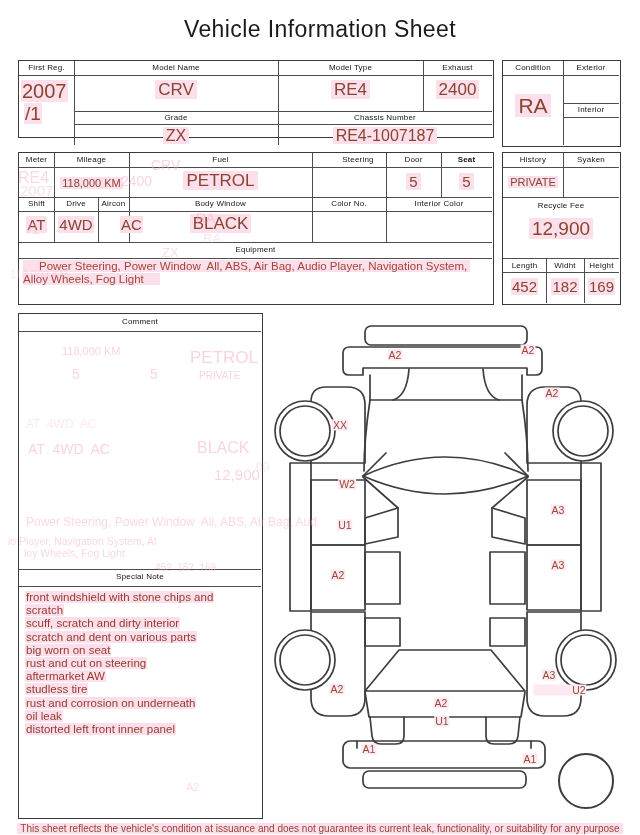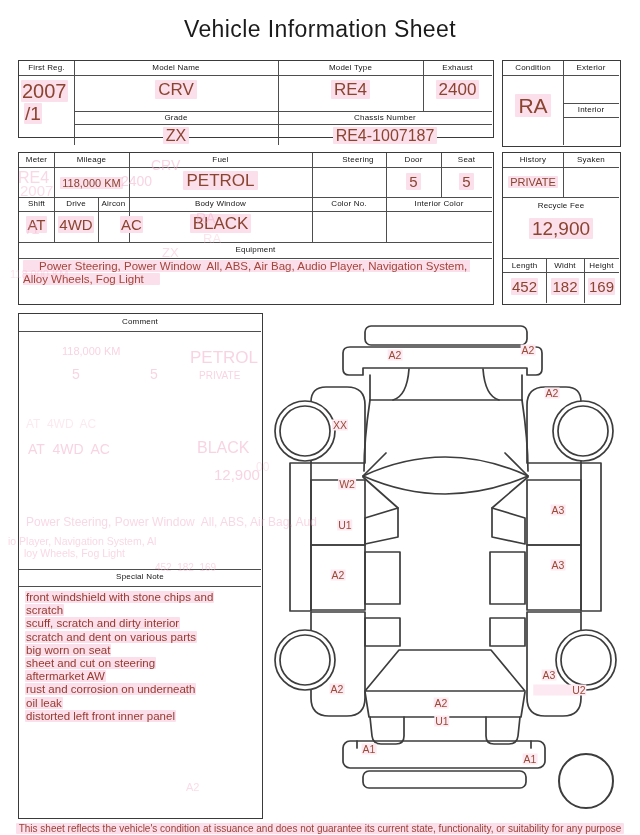--- a/index.html
+++ b/index.html
@@ -82,21 +82,21 @@
     <div class="ln" style="left:79px;top:44px;width:1px;height:45px;"></div>
     <div class="ln" style="left:110px;top:44px;width:1px;height:45px;"></div>
     <div class="ln" style="left:293px;top:44px;width:1px;height:45px;"></div>
     <div class="ln" style="left:367px;top:44px;width:1px;height:45px;"></div>
 
     <div class="hdr" style="left:0;top:2px;width:35px;">Meter</div>
     <div class="hdr" style="left:35px;top:2px;width:75px;">Mileage</div>
     <div class="hdr" style="left:110px;top:2px;width:183px;">Fuel</div>
     <div class="hdr" style="left:302px;top:2px;width:74px;">Steering</div>
     <div class="hdr" style="left:367px;top:2px;width:55px;">Door</div>
-    <div class="hdr" style="left:422px;top:2px;width:51px;">Seat</div>
+    <div class="hdr" style="left:422px;top:2px;width:51px;font-weight:bold;">Seat</div>
 
     <div class="val" style="left:35px;top:24px;width:75px;font-size:11px;"><span class="hl" style="padding:0 2px;">118,000 KM</span></div>
     <div class="val" style="left:110px;top:19px;width:183px;font-size:17px;"><span class="hl">PETROL</span></div>
     <div class="val" style="left:367px;top:21px;width:55px;font-size:15px;"><span class="hl">5</span></div>
     <div class="val" style="left:422px;top:21px;width:51px;font-size:15px;"><span class="hl">5</span></div>
 
     <div class="hdr" style="left:0;top:46px;width:35px;">Shift</div>
     <div class="hdr" style="left:35px;top:46px;width:44px;">Drive</div>
     <div class="hdr" style="left:79px;top:46px;width:31px;">Aircon</div>
     <div class="hdr" style="left:110px;top:46px;width:183px;">Body Window</div>
@@ -141,22 +141,23 @@
     <div class="ln" style="left:0;top:255px;width:242px;height:1px;"></div>
     <div class="ln" style="left:0;top:272px;width:242px;height:1px;"></div>
     <div class="hdr" style="left:0;top:3px;width:242px;">Comment</div>
     <div class="hdr" style="left:0;top:258px;width:242px;">Special Note</div>
     <div id="note-lines" style="position:absolute;left:6px;top:277px;width:234px;">
         <div class="note-line"><span class="hl">front windshield with stone chips and</span></div>
         <div class="note-line"><span class="hl">scratch</span></div>
         <div class="note-line"><span class="hl">scuff, scratch and dirty interior</span></div>
         <div class="note-line"><span class="hl">scratch and dent on various parts</span></div>
         <div class="note-line"><span class="hl">big worn on seat</span></div>
-        <div class="note-line"><span class="hl">sheet and cut on steering</span></div>
+        <div class="note-line"><span class="hl">rust and cut on steering</span></div>
         <div class="note-line"><span class="hl">aftermarket AW</span></div>
+        <div class="note-line"><span class="hl">studless tire</span></div>
         <div class="note-line"><span class="hl">rust and corrosion on underneath</span></div>
         <div class="note-line"><span class="hl">oil leak</span></div>
         <div class="note-line"><span class="hl">distorted left front inner panel</span></div>
       </div>
   </div>
 
   <svg class="diagram" width="374" height="505" viewBox="266 315 374 505">
     <g stroke="#3d3d3d" stroke-width="1.7" fill="none" stroke-linejoin="round" stroke-linecap="round">
 
       <rect x="365" y="326" width="162" height="19" rx="6"></rect>
@@ -257,16 +258,16 @@
       <span class="ghost" style="left: 214px; top: 467px; font-size: 15px; opacity: 0.5;">12,900</span>
       <span class="ghost" style="left: 256px; top: 461px; font-size: 12px; opacity: 0.3;">00</span>
       <span class="ghost" style="left: 26px; top: 516px; font-size: 12px; opacity: 0.45;">Power Steering, Power Window  All, ABS, Air Bag, Aud</span>
       <span class="ghost" style="left: 8px; top: 536px; font-size: 10.5px; opacity: 0.45;">io Player, Navigation System, Al</span>
       <span class="ghost" style="left: 24px; top: 548px; font-size: 10.5px; opacity: 0.45;">loy Wheels, Fog Light</span>
       <span class="ghost" style="left: 155px; top: 563px; font-size: 10px; opacity: 0.45;">452  182  169</span>
       <span class="ghost" style="left: 186px; top: 782px; font-size: 11px; opacity: 0.4;">A2</span>
     </div>
 
   <div class="footer">
-    <span class="hl">This sheet reflects the vehicle's condition at issuance and does not guarantee its current state, functionality, or suitability for any purpose</span>
+    <span class="hl">This sheet reflects the vehicle's condition at issuance and does not guarantee its current leak, functionality, or suitability for any purpose</span>
   </div>
 
 </div>
 
 </body></html>

